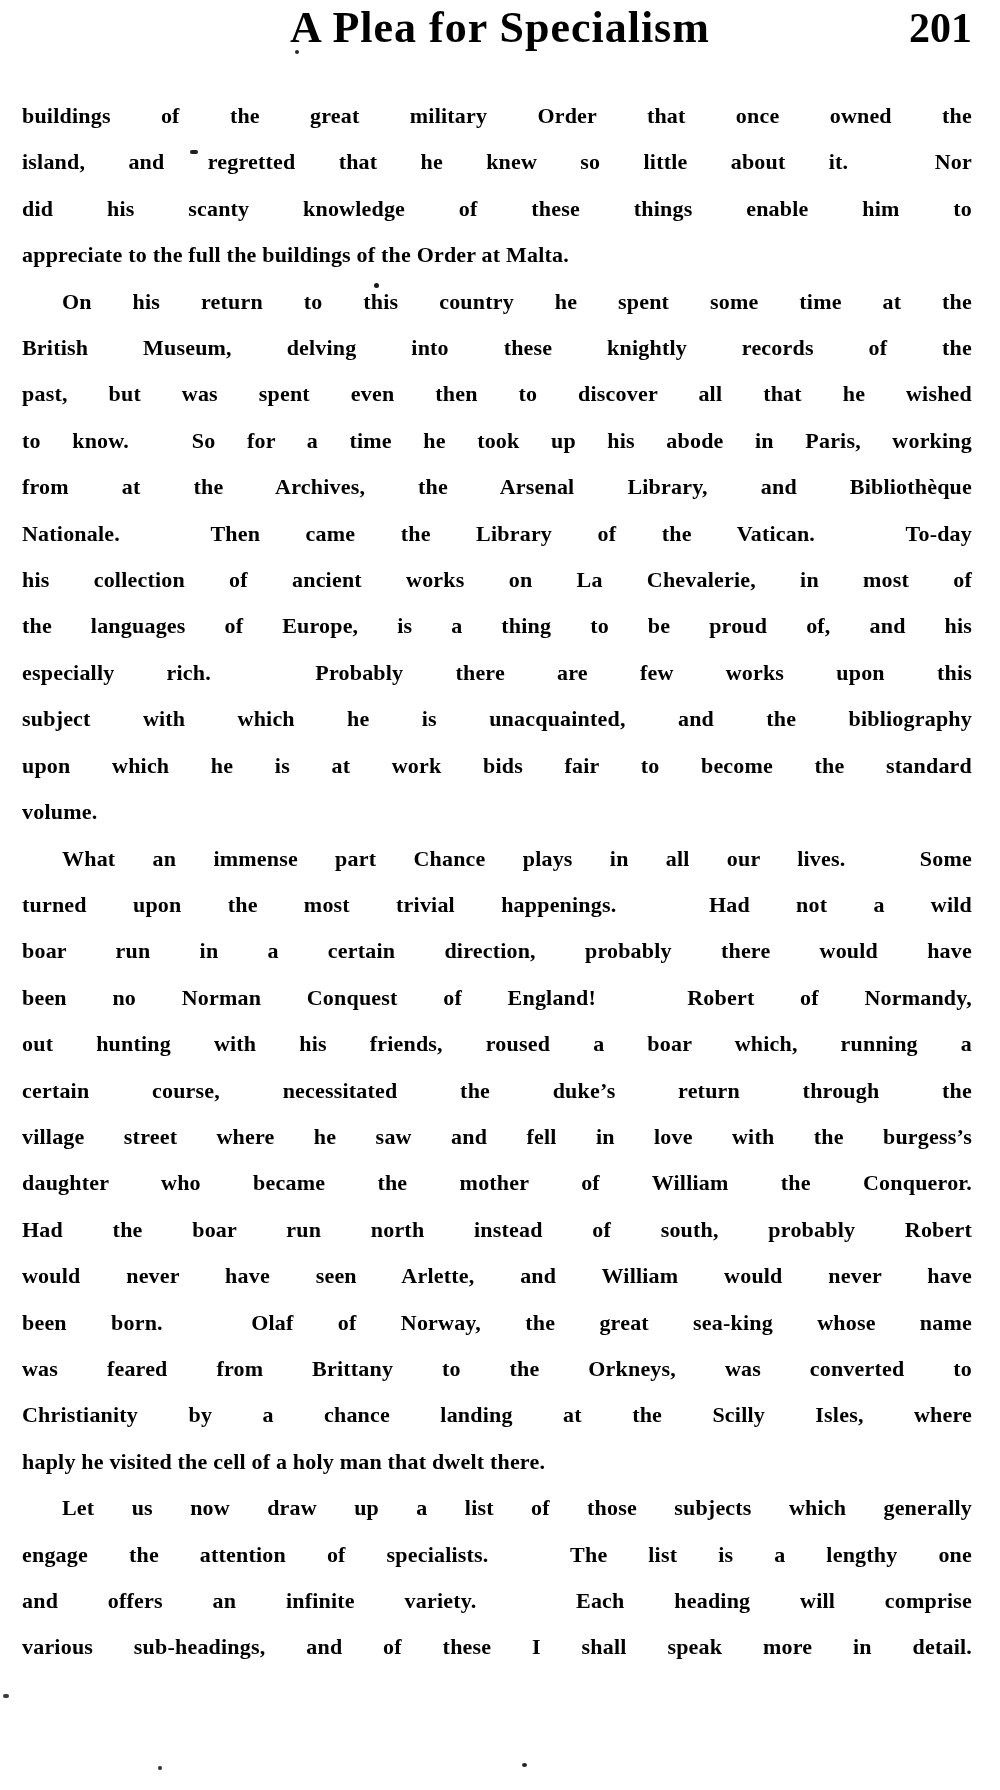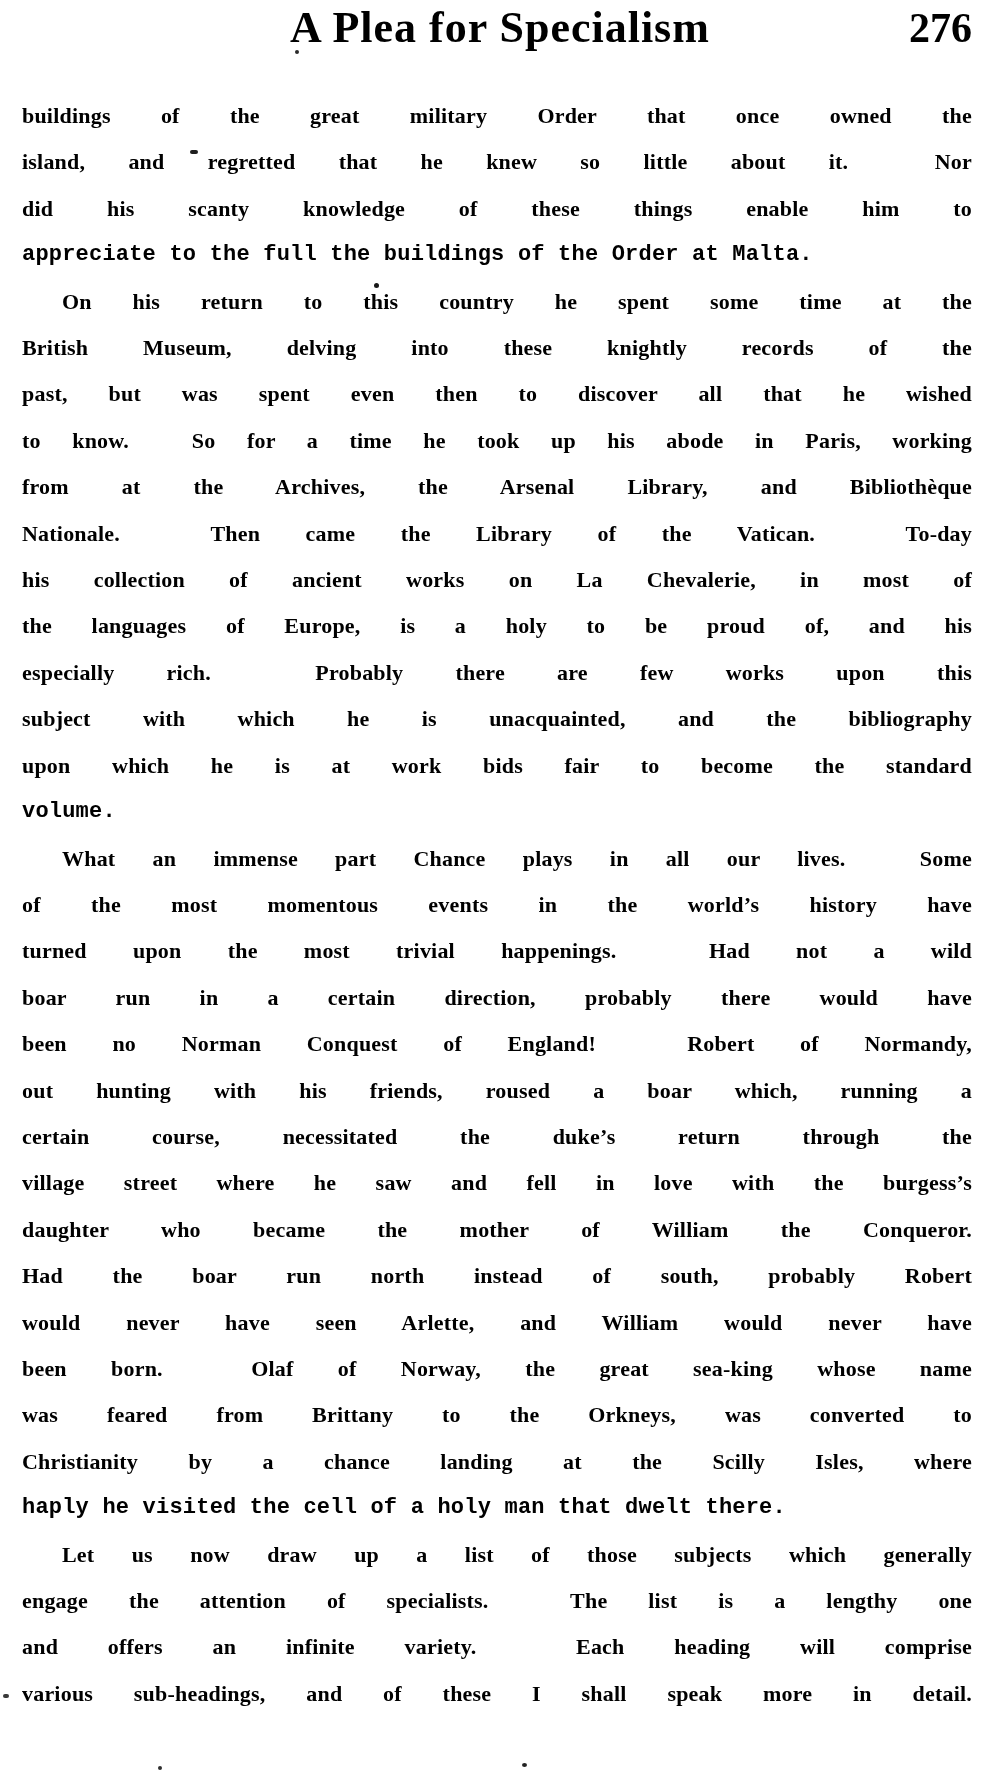--- a/index.html
+++ b/index.html
@@ -34,57 +34,55 @@
   .para { margin:0; }
   .para.indent .line:first-child { text-indent:40px;font-family:Liberation Serif, serif; }
   .line {
     text-align:justify;
     text-align-last:justify;
     white-space:normal;
   }
   .line.end {
     text-align:left;
     text-align-last:left;
-    font-family:Liberation Mono, monospace;
   }
   .speck { position:absolute; border-radius:50%; }
 </style>
 </head>
 <body>
 
 <div class="page">
 
   <div class="running-title">A Plea for Specialism</div>
 
-  <div class="page-number">276</div>
+  <div class="page-number">201</div>
 
   <main class="text-column">
       <div class="para">
         <div class="line">buildings of the great military Order that once owned the</div>
         <div class="line">island, and regretted that he knew so little about it.&nbsp; Nor</div>
         <div class="line">did his scanty knowledge of these things enable him to</div>
         <div class="line end">appreciate to the full the buildings of the Order at Malta.</div>
       </div>
       <div class="para indent">
         <div class="line">On his return to this country he spent some time at the</div>
         <div class="line">British Museum, delving into these knightly records of the</div>
         <div class="line">past, but was spent even then to discover all that he wished</div>
         <div class="line">to know.&nbsp; So for a time he took up his abode in Paris, working</div>
         <div class="line">from at the Archives, the Arsenal Library, and Bibliothèque</div>
         <div class="line">Nationale.&nbsp; Then came the Library of the Vatican.&nbsp; To-day</div>
         <div class="line">his collection of ancient works on La Chevalerie, in most of</div>
-        <div class="line">the languages of Europe, is a holy to be proud of, and his</div>
+        <div class="line">the languages of Europe, is a thing to be proud of, and his</div>
         <div class="line">especially rich.&nbsp; Probably there are few works upon this</div>
         <div class="line">subject with which he is unacquainted, and the bibliography</div>
         <div class="line">upon which he is at work bids fair to become the standard</div>
         <div class="line end">volume.</div>
       </div>
       <div class="para indent">
         <div class="line">What an immense part Chance plays in all our lives.&nbsp; Some</div>
-        <div class="line">of the most momentous events in the world’s history have</div>
         <div class="line">turned upon the most trivial happenings.&nbsp; Had not a wild</div>
         <div class="line">boar run in a certain direction, probably there would have</div>
         <div class="line">been no Norman Conquest of England!&nbsp; Robert of Normandy,</div>
         <div class="line">out hunting with his friends, roused a boar which, running a</div>
         <div class="line">certain course, necessitated the duke’s return through the</div>
         <div class="line">village street where he saw and fell in love with the burgess’s</div>
         <div class="line">daughter who became the mother of William the Conqueror.</div>
         <div class="line">Had the boar run north instead of south, probably Robert</div>
         <div class="line">would never have seen Arlette, and William would never have</div>
         <div class="line">been born.&nbsp; Olaf of Norway, the great sea-king whose name</div>

